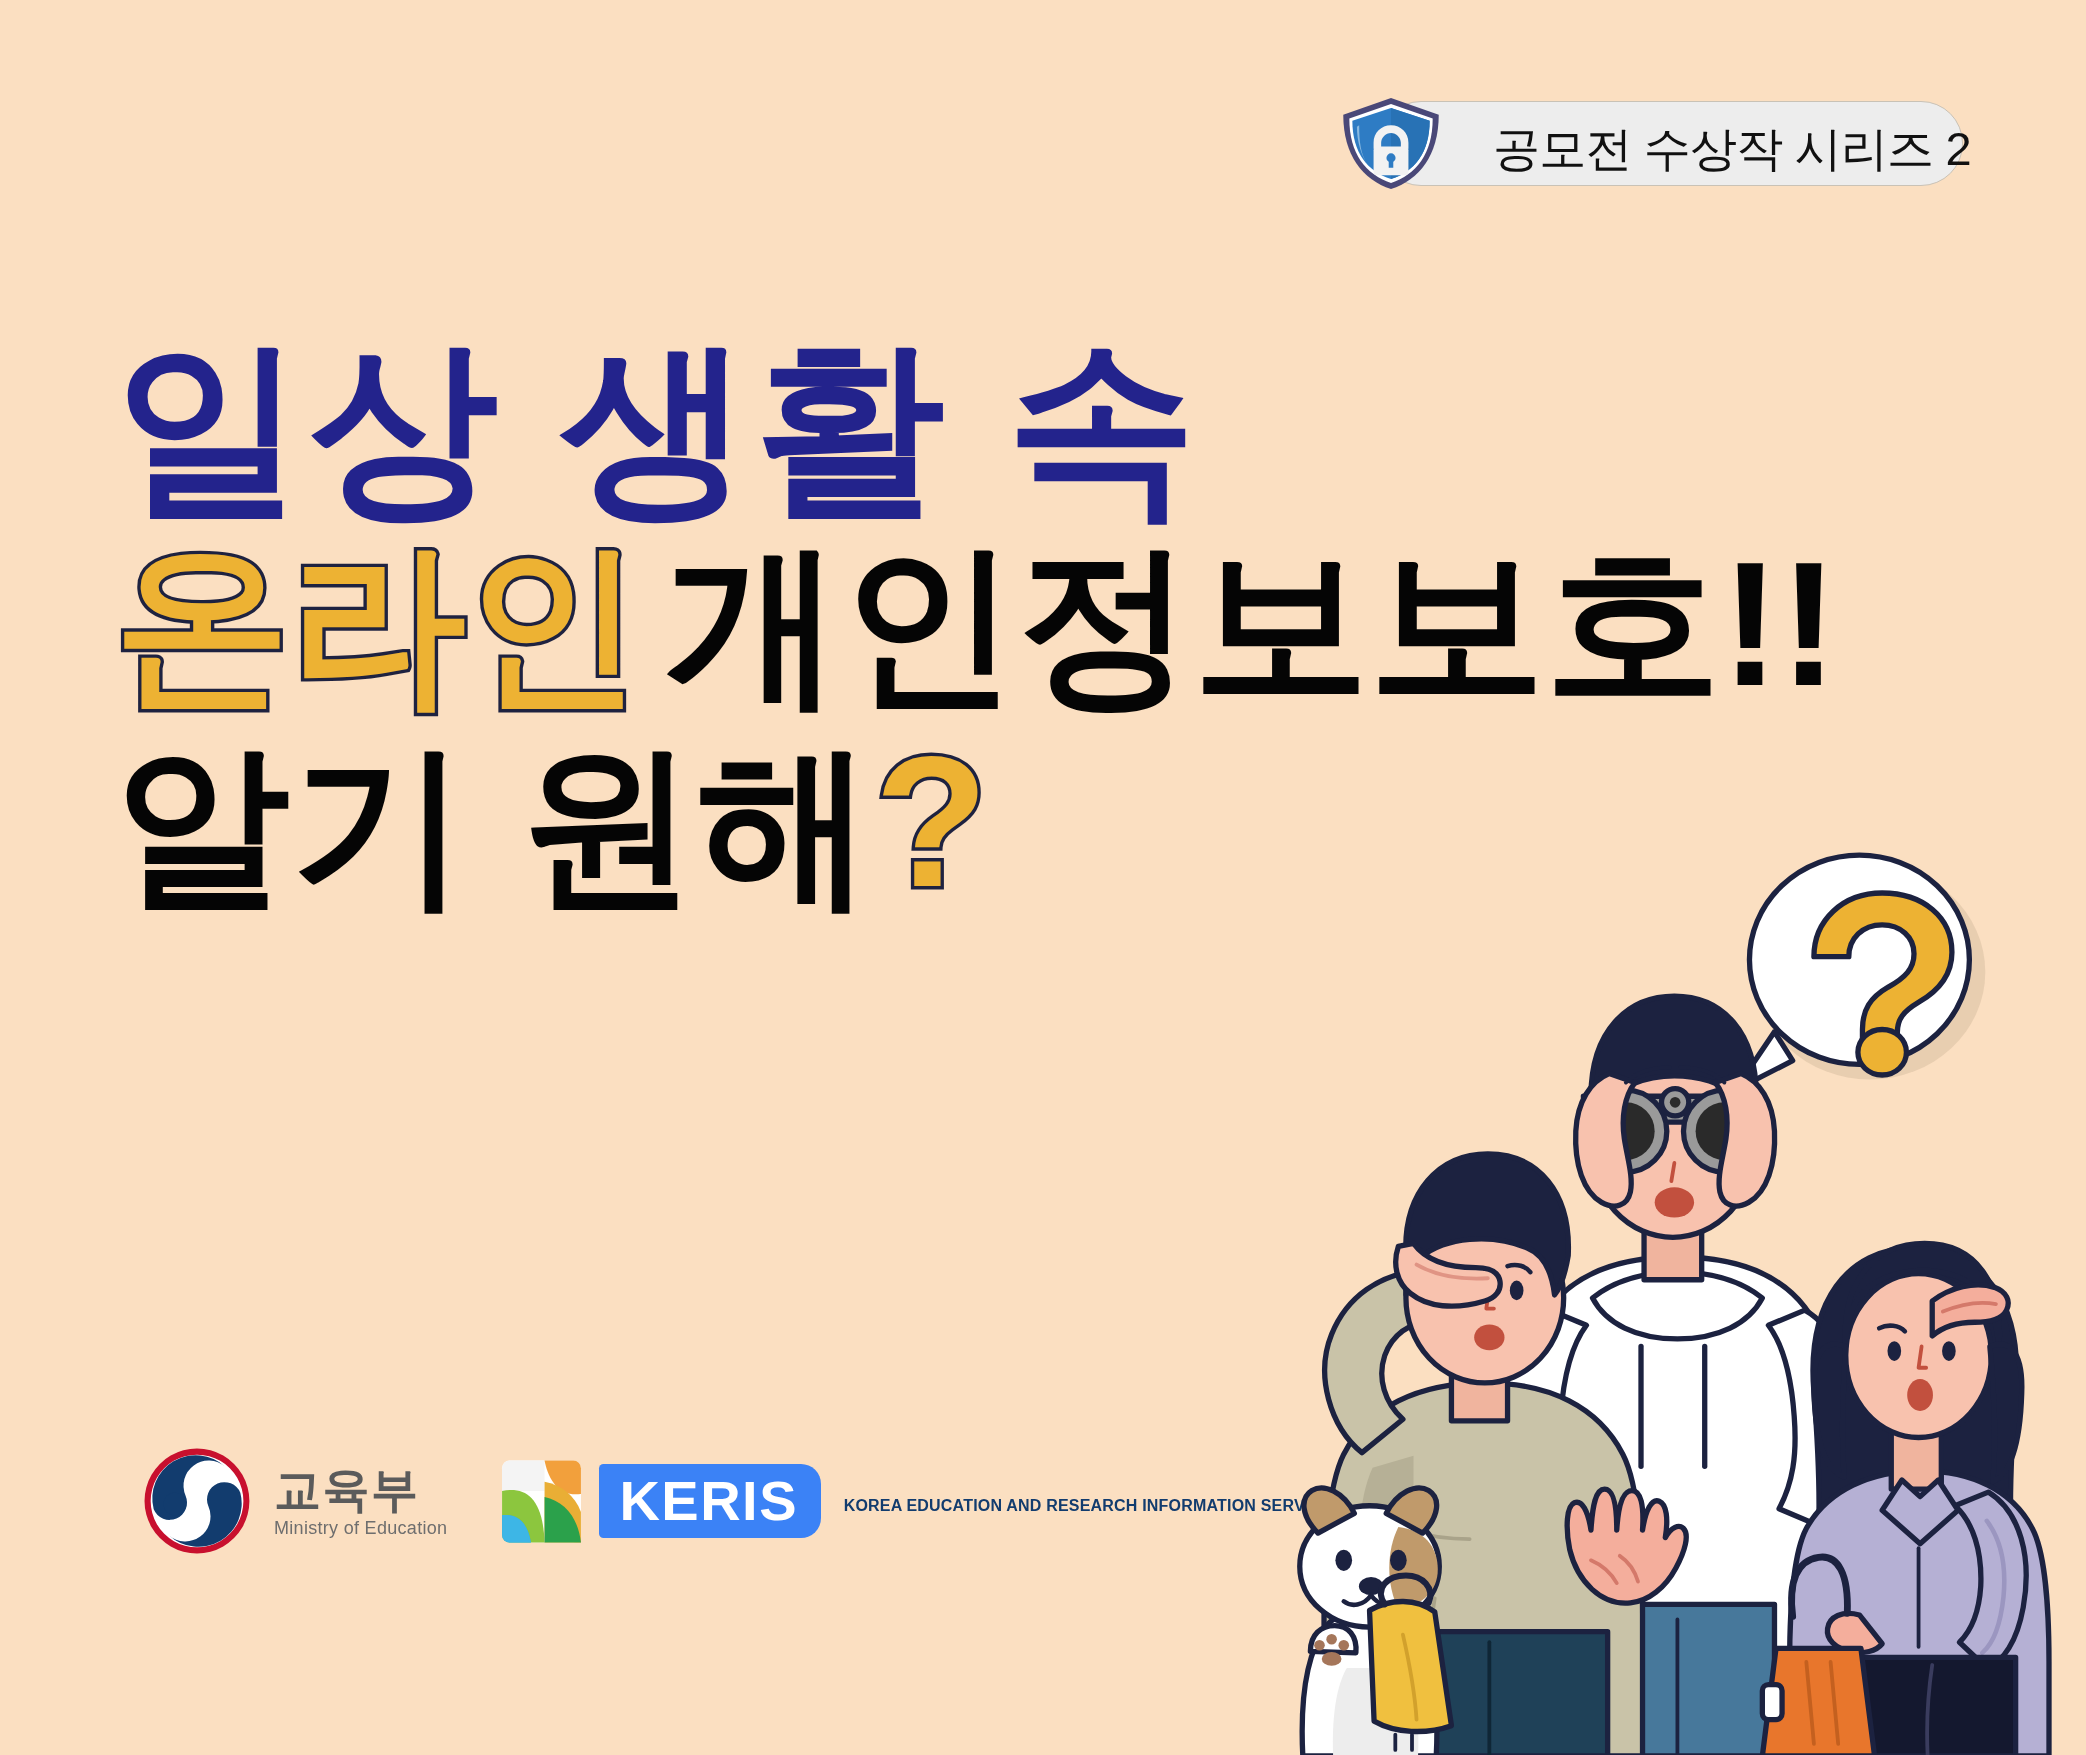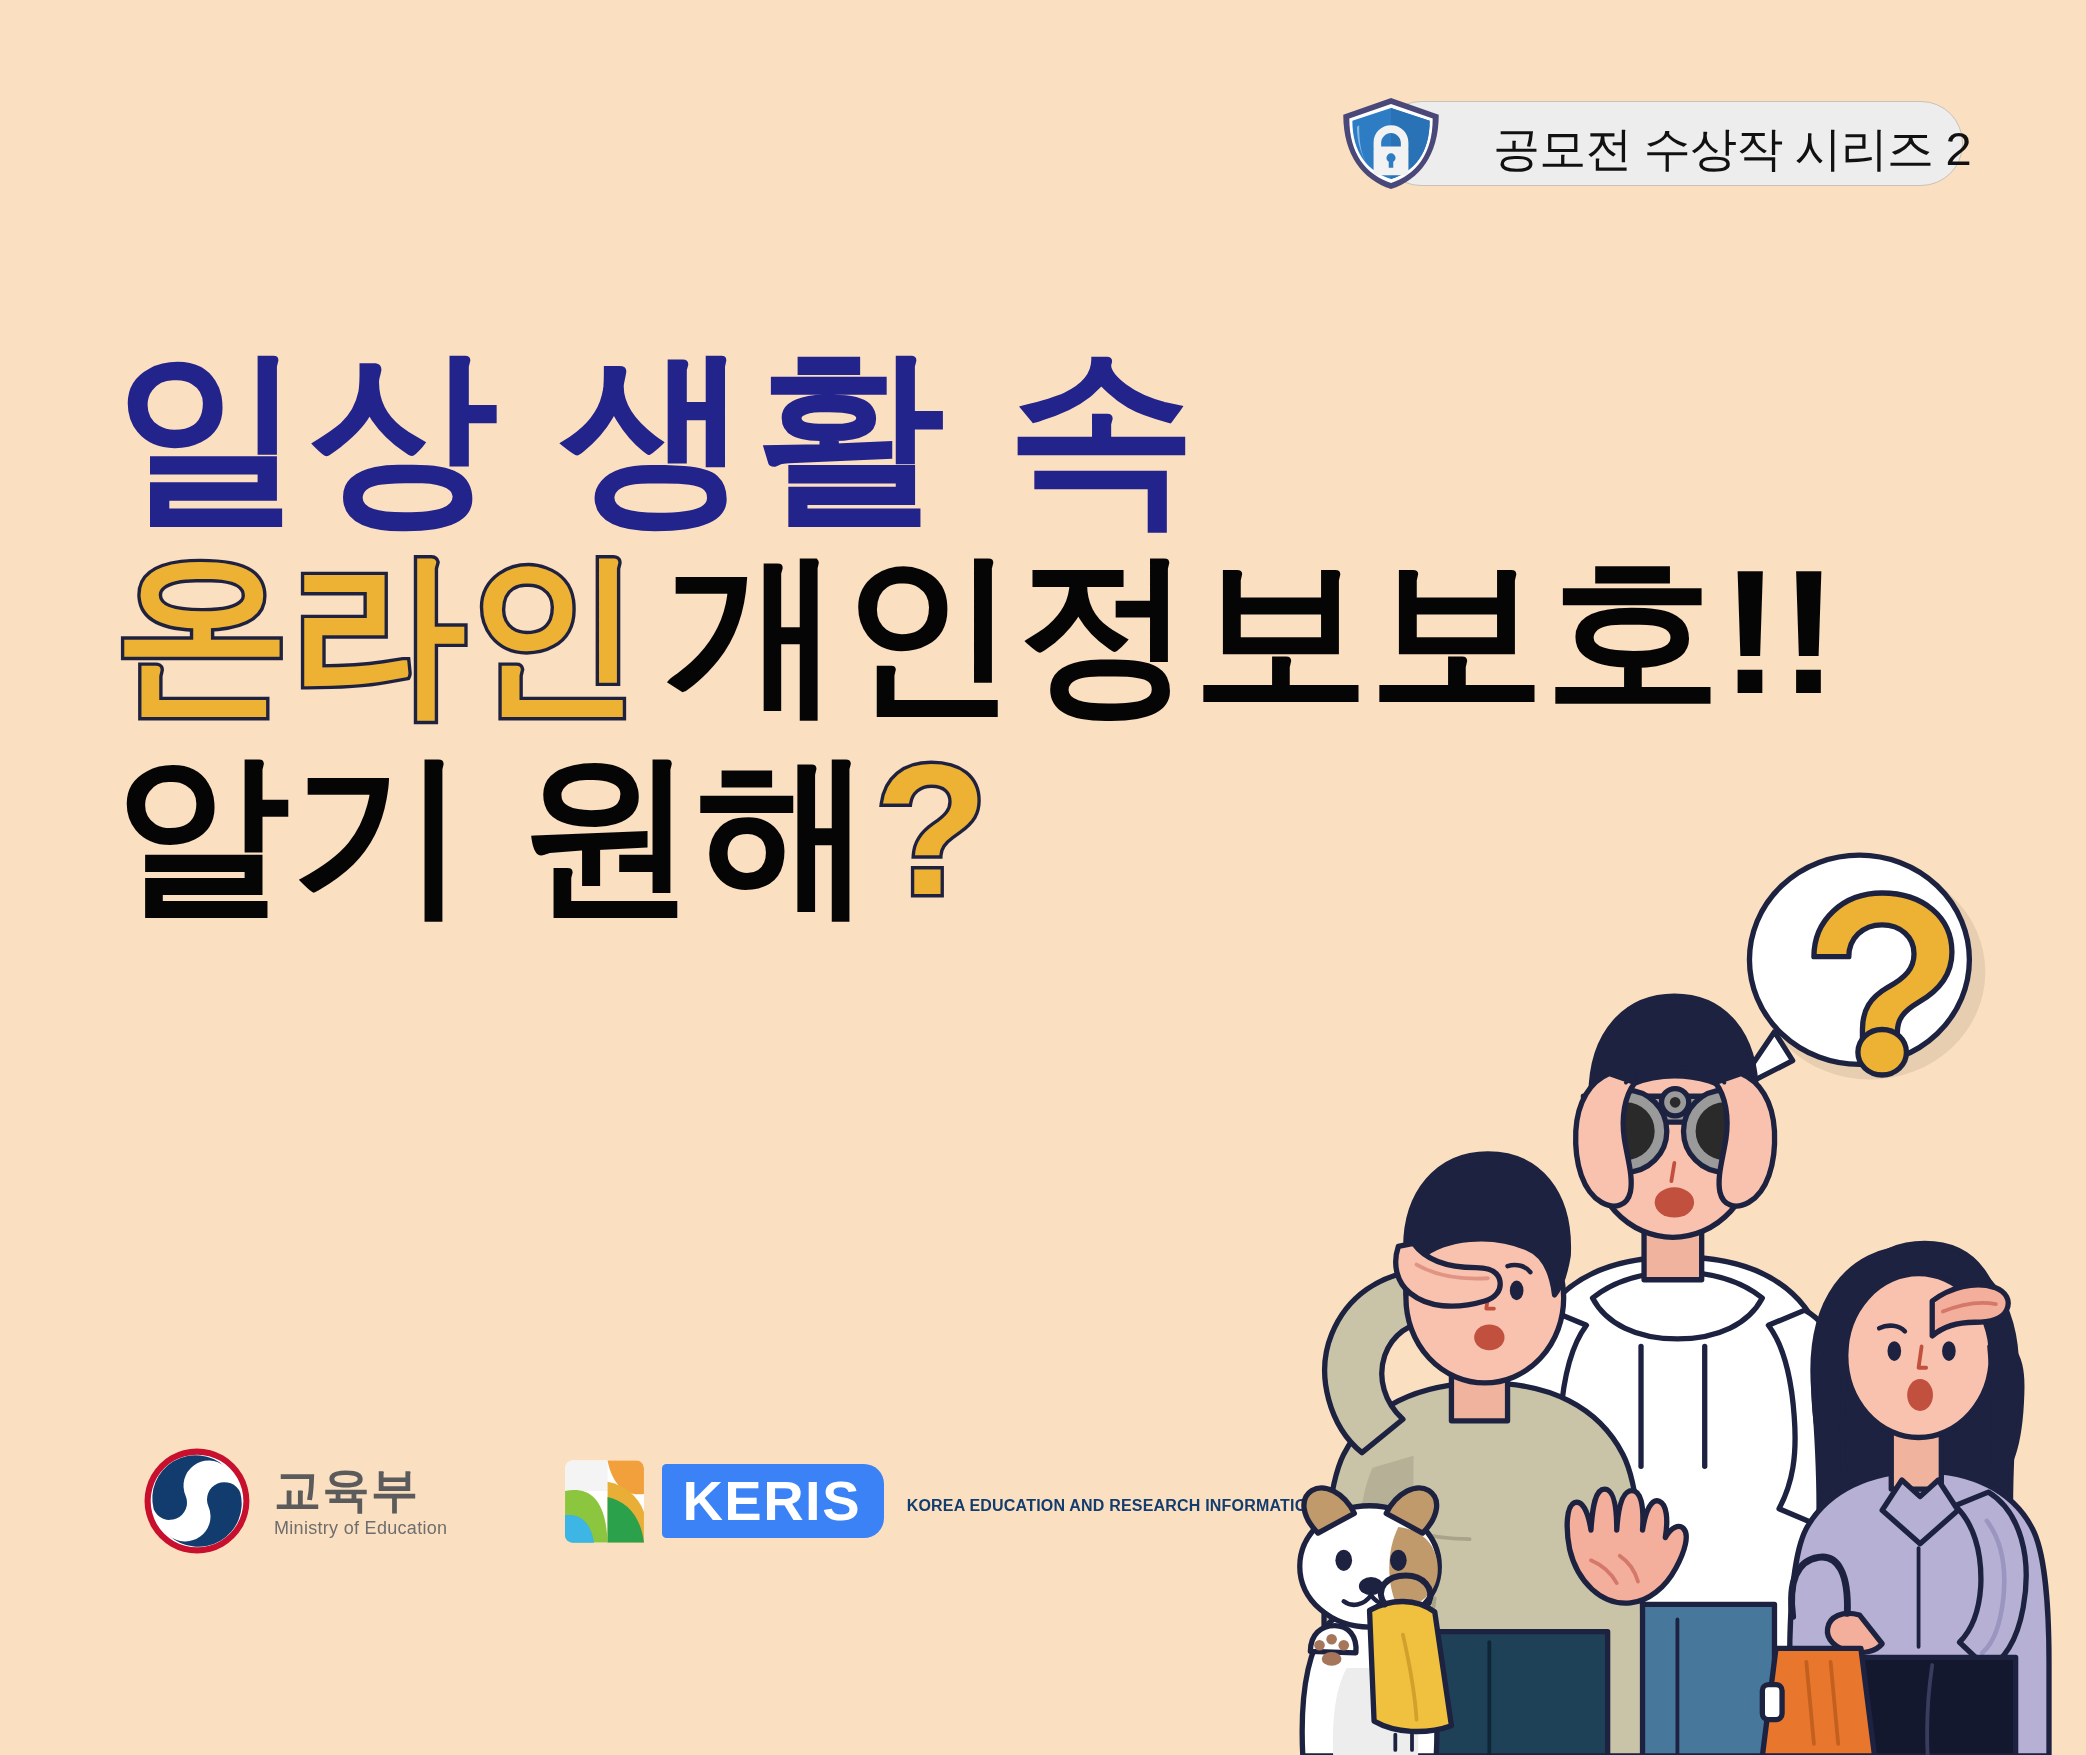--- a/index.html
+++ b/index.html
@@ -24,41 +24,41 @@
   }
   .badge-shield{position:absolute;left:0;top:0;width:114px;height:97px;z-index:2;}
   .badge-text{
     position:absolute;left:159px;top:6px;height:97px;
     display:flex;align-items:center;
     font-size:47px;color:#111;letter-spacing:-0.8px;z-index:3;
     white-space:nowrap;
   }
 
   
-  .headline{position:absolute;left:114px;top:342px;}
+  .headline{position:absolute;left:114px;top:334px;}
   .hl-line{white-space:nowrap;font-weight:700;line-height:0.98;}
   .hl-1{font-size:190px;color:#23238C;letter-spacing:4.5px;}
   .hl-2{font-size:176px;margin-top:18px;letter-spacing:0px;}
   .hl-3{font-size:176px;margin-top:20px;letter-spacing:1.5px;}
   .yellow-out{
     color:#EDB233;
     -webkit-text-stroke:6.8px #1E2240;
     paint-order:stroke fill;
     margin-right:23px;
   }
   .black-txt{color:#050505;}
   .qmark{
     color:#EDB233;
     -webkit-text-stroke:6.8px #1E2240;
     paint-order:stroke fill;
     font-size:186px;
   }
 
   
-  .logos{position:absolute;left:140px;top:1444px;display:flex;align-items:center;gap:112px;}
+  .logos{position:absolute;left:140px;top:1444px;display:flex;align-items:center;gap:49px;}
   .moe{display:flex;align-items:center;gap:20px;}
   .moe-text{display:flex;flex-direction:column;line-height:1;}
   .moe-ko{font-size:47px;font-weight:700;color:#5B5B5B;letter-spacing:1.5px;}
   .moe-en{font-size:18px;color:#6E6E6E;margin-top:6px;letter-spacing:0.3px;}
   .keris{display:flex;align-items:center;gap:12px;}
   .keris-badge{
     background:#3b82f6;border-radius:4.5px 20px 20px 4.5px;
     padding:9px 23px 9px 20px;
   }
   .keris-word{font-size:56px;font-weight:700;color:#fff;letter-spacing:1.5px;line-height:1;}

